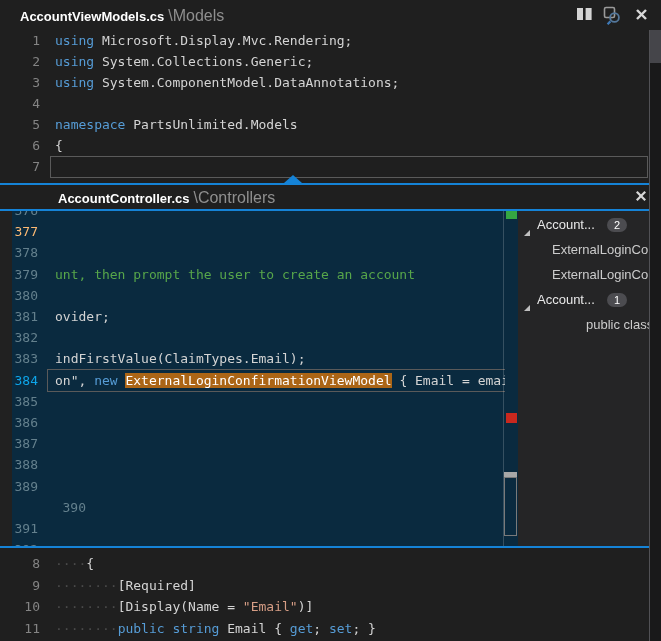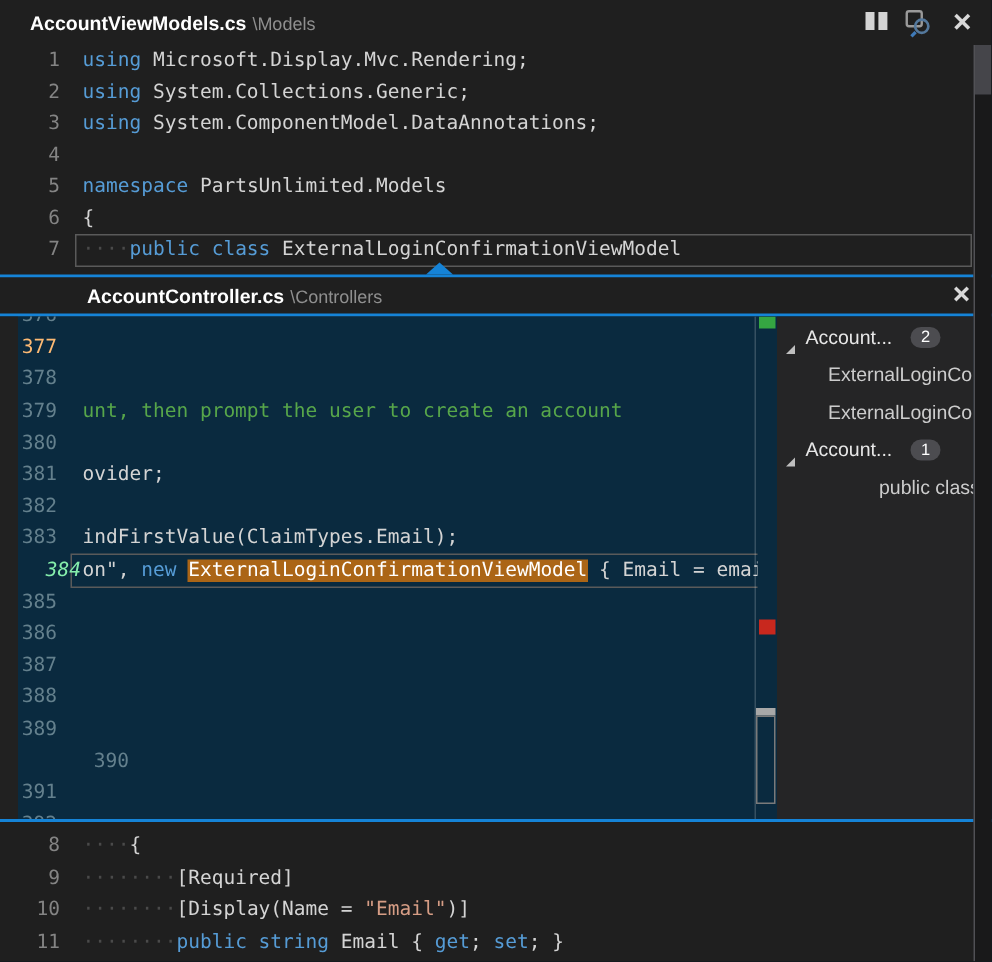--- a/index.html
+++ b/index.html
@@ -2,21 +2,21 @@
 <html><head>
 <meta charset="utf-8">
 <style>
   html,body{margin:0;padding:0;background:#161616;}
   #stage{position:relative;width:661px;height:641px;overflow:hidden;
          background:#1f1f1f;font-family:"Liberation Sans",sans-serif;}
   
   #titlebar{position:absolute;left:0;top:0;width:661px;height:30px;background:#1f1f1f;}
   #titlebar .title{position:absolute;left:20px;top:7px;white-space:nowrap;}
   .file-name{color:#ffffff;font-weight:bold;font-size:13px;}
-  .file-path{color:#8f8f8f;font-size:12px;margin-left:4px;}
+  .file-path{color:#8f8f8f;font-size:16px;margin-left:4px;}
   .tb-icon{position:absolute;top:6px;width:20px;height:20px;background:none;border:none;
            padding:0;cursor:pointer;}
   
   .code-font{font-family:"DejaVu Sans Mono","Liberation Mono",monospace;font-size:13px;}
   .code-row{position:absolute;left:0;right:0;height:21px;line-height:21px;white-space:pre;}
   .gutter{position:absolute;left:0;top:0;width:40px;text-align:right;color:#848484;
           font-family:"DejaVu Sans Mono","Liberation Mono",monospace;font-size:13px;}
   .codeline{position:absolute;left:55px;top:0;white-space:pre;}
   .tk-kw{color:#569cd6;}
   .tk-pl{color:#d4d4d4;}
@@ -108,21 +108,21 @@
 
   <div id="top-editor" class="code-font">
     <div id="top-current-line"></div>
     <div id="top-code">
         <div class="code-row" style="top: 0px;"><span class="gutter">1</span><span class="codeline"><span class="tk-kw">using</span><span class="tk-pl"> Microsoft.Display.Mvc.Rendering;</span></span></div>
         <div class="code-row" style="top: 21px;"><span class="gutter">2</span><span class="codeline"><span class="tk-kw">using</span><span class="tk-pl"> System.Collections.Generic;</span></span></div>
         <div class="code-row" style="top: 42px;"><span class="gutter">3</span><span class="codeline"><span class="tk-kw">using</span><span class="tk-pl"> System.ComponentModel.DataAnnotations;</span></span></div>
         <div class="code-row" style="top: 63px;"><span class="gutter">4</span><span class="codeline"></span></div>
         <div class="code-row" style="top: 84px;"><span class="gutter">5</span><span class="codeline"><span class="tk-kw">namespace</span><span class="tk-pl"> PartsUnlimited.Models</span></span></div>
         <div class="code-row" style="top: 105px;"><span class="gutter">6</span><span class="codeline"><span class="tk-pl">{</span></span></div>
-        <div class="code-row" style="top: 126px;"><span class="gutter">7</span><span class="codeline"><span class="tk-ws">····</span><span class="tk-kw">public class</span><span class="tk-pl"> ExternalLoginConfirmationViewModel</span></span></div>
+        <div class="code-row" style="top: 126px;"><span class="gutter">7</span></div>
       </div>
   </div>
 
   <div id="peek">
     <div id="peek-border-top"></div>
     <div id="peek-arrow"></div>
     <div id="peek-header">
       <div class="title">
         <span class="file-name">AccountController.cs</span><span class="file-path">\Controllers</span>
       </div>
@@ -143,21 +143,21 @@
         <div id="peek-current-line"></div>
         <div id="peek-code">
             <div class="code-row" style="top: -11px;"><span class="gutter" style="left: 12px; width: 26px; color: rgb(100, 128, 141);">376</span><span class="codeline"></span></div>
             <div class="code-row" style="top: 10.2px;"><span class="gutter" style="left: 12px; width: 26px; color: #fdba74;">377</span><span class="codeline"></span></div>
             <div class="code-row" style="top: 31.4px;"><span class="gutter" style="left: 12px; width: 26px; color: rgb(100, 128, 141);">378</span><span class="codeline"></span></div>
             <div class="code-row" style="top: 52.6px;"><span class="gutter" style="left: 12px; width: 26px; color: rgb(100, 128, 141);">379</span><span class="codeline"><span class="tk-com">unt, then prompt the user to create an account</span></span></div>
             <div class="code-row" style="top: 73.8px;"><span class="gutter" style="left: 12px; width: 26px; color: rgb(100, 128, 141);">380</span><span class="codeline"></span></div>
             <div class="code-row" style="top: 95px;"><span class="gutter" style="left: 12px; width: 26px; color: rgb(100, 128, 141);">381</span><span class="codeline"><span class="tk-pl">ovider;</span></span></div>
             <div class="code-row" style="top: 116.2px;"><span class="gutter" style="left: 12px; width: 26px; color: rgb(100, 128, 141);">382</span></div>
             <div class="code-row" style="top: 137.4px;"><span class="gutter" style="left: 12px; width: 26px; color: rgb(100, 128, 141);">383</span><span class="codeline"><span class="tk-pl">indFirstValue(ClaimTypes.Email);</span></span></div>
-            <div class="code-row" style="top: 158.6px;"><span class="gutter" style="left: 28px; width: 26px; color: #86efac; font-style: italic;">384</span><span class="codeline"><span class="tk-pl">on", </span><span class="tk-kw">new</span><span class="tk-pl"> </span><span class="tk-match">ExternalLoginConfirmationViewModel</span><span class="tk-pl"> { Email = emai</span></span></div>
+            <div class="code-row" style="top: 158.6px;"><span class="gutter" style="left: 12px; width: 26px; color: #0ea5e9;">384</span><span class="codeline"><span class="tk-pl">on", </span><span class="tk-kw">new</span><span class="tk-pl"> </span><span class="tk-match">ExternalLoginConfirmationViewModel</span><span class="tk-pl"> { Email = emai</span></span></div>
             <div class="code-row" style="top: 179.8px;"><span class="gutter" style="left: 12px; width: 26px; color: rgb(100, 128, 141);">385</span><span class="codeline"></span></div>
             <div class="code-row" style="top: 201px;"><span class="gutter" style="left: 12px; width: 26px; color: rgb(100, 128, 141);">386</span><span class="codeline"></span></div>
             <div class="code-row" style="top: 222.2px;"><span class="gutter" style="left: 12px; width: 26px; color: rgb(100, 128, 141);">387</span><span class="codeline"></span></div>
             <div class="code-row" style="top: 243.4px;"><span class="gutter" style="left: 12px; width: 26px; color: rgb(100, 128, 141);">388</span><span class="codeline"></span></div>
             <div class="code-row" style="top: 264.6px;"><span class="gutter" style="left: 12px; width: 26px; color: rgb(100, 128, 141);">389</span><span class="codeline"></span></div>
             <div class="code-row" style="top: 285.8px;"><span class="gutter" style="left: 12px; width: 26px; color: rgb(100, 128, 141); padding-left: 48px;">390</span><span class="codeline"></span></div>
             <div class="code-row" style="top: 307px;"><span class="gutter" style="left: 12px; width: 26px; color: rgb(100, 128, 141);">391</span><span class="codeline"></span></div>
             <div class="code-row" style="top: 328.2px;"><span class="gutter" style="left: 12px; width: 26px; color: rgb(100, 128, 141);">392</span><span class="codeline"></span></div>
           </div>
       </div>

